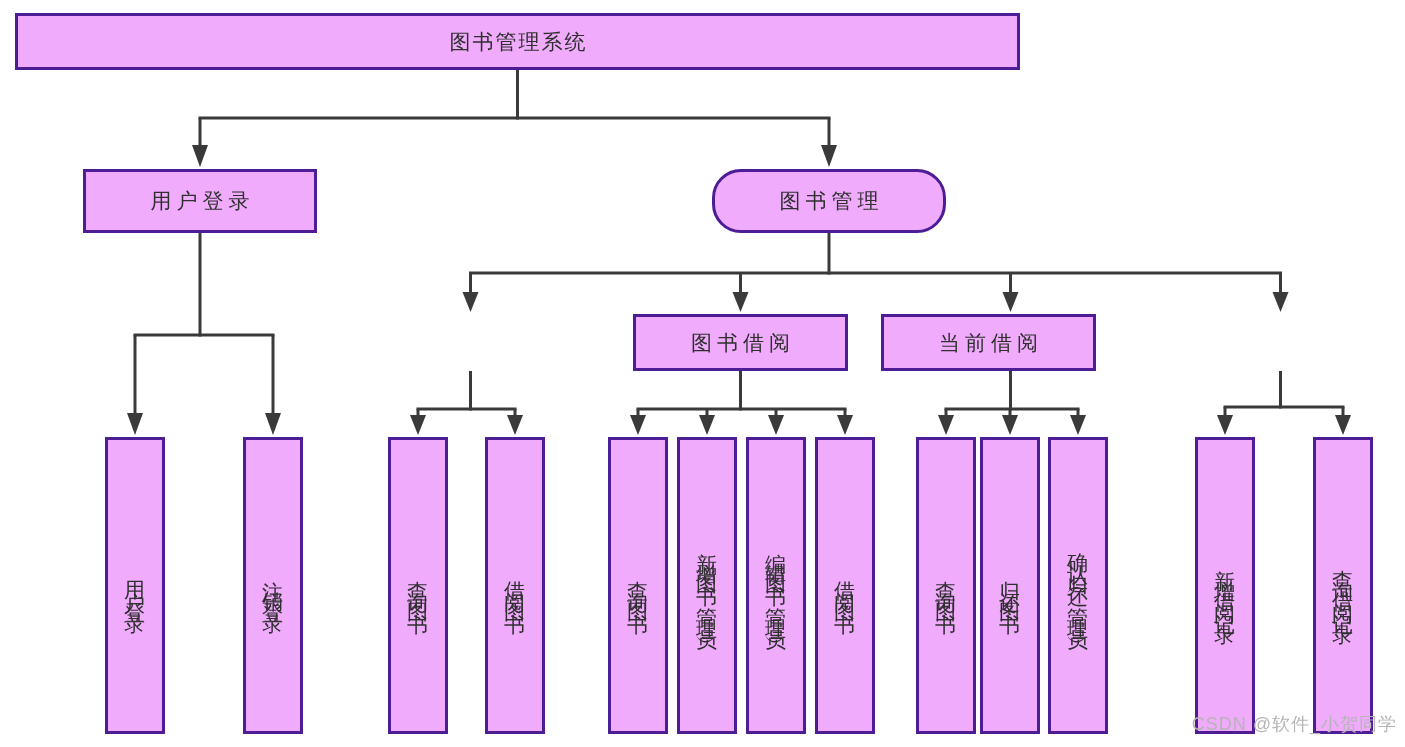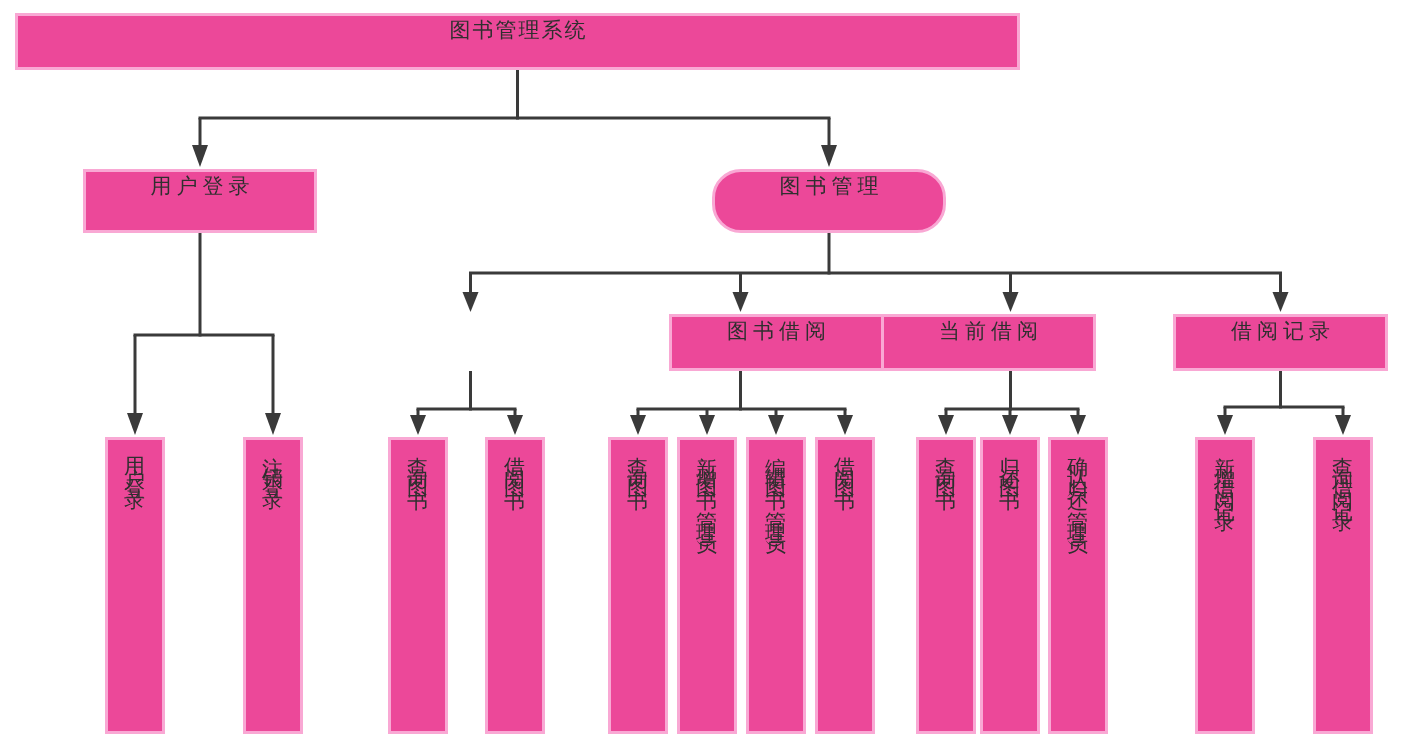--- a/index.html
+++ b/index.html
@@ -13,23 +13,24 @@
     color: #2f2f2f;
   }
   #connectors {
     position: absolute;
     left: 0; top: 0;
     z-index: 1;
   }
   .box {
     position: absolute;
     box-sizing: border-box;
-    border: 3px solid #f9a8d4;
-    background: #ec4899;
+    border: 3px solid #4c1d95;
+    background: #f0abfc;
     display: flex;
+    align-items: center;
     justify-content: center;
     z-index: 2;
   }
   .hlabel {
     font-size: 21px;
     letter-spacing: 5px;
     text-indent: 5px;
     white-space: nowrap;
   }
   .box.root .hlabel { letter-spacing: 2px; text-indent: 2px; }
@@ -122,28 +123,25 @@
     <span class="hlabel">图书管理系统</span>
   </div>
 
   <div class="box" style="left:83px; top:169px; width:234px; height:64px;">
     <span class="hlabel">用户登录</span>
   </div>
   <div class="box" style="left:712px; top:169px; width:234px; height:64px;border-radius:29px;">
     <span class="hlabel">图书管理</span>
   </div>
 
-  <div class="box" style="left:633px; top:314px; width:215px; height:57px;margin-left:36px;">
+  <div class="box" style="left:633px; top:314px; width:215px; height:57px;">
     <span class="hlabel">图书借阅</span>
   </div>
   <div class="box" style="left:881px; top:314px; width:215px; height:57px;">
     <span class="hlabel">当前借阅</span>
-  </div>
-  <div class="box" style="left:1173px; top:314px; width:215px; height:57px;">
-    <span class="hlabel">借阅记录</span>
   </div>
 
   <div class="box vbox" style="left:105px;">
     <span class="vlabel">用户登录</span>
   </div>
   <div class="box vbox" style="left:243px;">
     <span class="vlabel">注销登录</span>
   </div>
 
   <div class="box vbox" style="left:388px;">
@@ -176,13 +174,14 @@
     <span class="vlabel">确认归还（管理员）</span>
   </div>
 
   <div class="box vbox" style="left:1195px;">
     <span class="vlabel">新增借阅记录</span>
   </div>
   <div class="box vbox" style="left:1313px;">
     <span class="vlabel">查询借阅记录</span>
   </div>
 
+  <div id="watermark">CSDN @软件_小贺同学</div>
 </div>
 
 </body></html>

